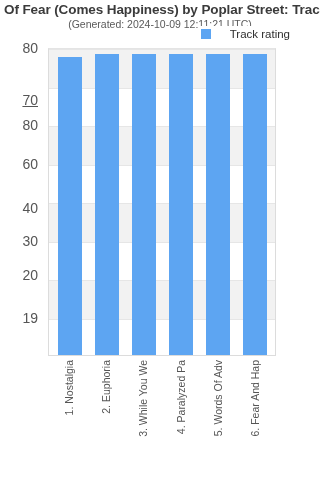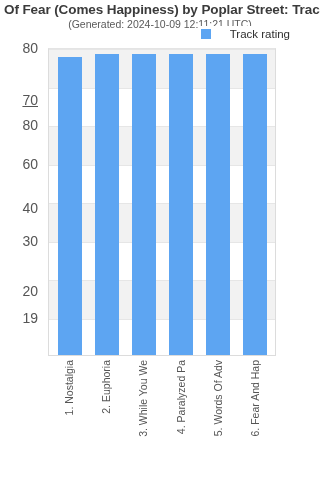--- a/index.html
+++ b/index.html
@@ -165,21 +165,21 @@
 
   <div class="chart-subtitle">(Generated: 2024-10-09 12:11:21 UTC)</div>
 
   <div class="legend">
     <span class="legend-swatch"></span>
     <span class="legend-label">Track rating</span>
   </div>
 
   <div class="y-axis">
       <div class="y-tick" style="top: 269.5px;">19</div>
-      <div class="y-tick" style="top: 243px;">20</div>
+      <div class="y-tick" style="top: 227px;">20</div>
       <div class="y-tick" style="top: 192.5px;">30</div>
       <div class="y-tick" style="top: 160px;">40</div>
       <div class="y-tick" style="top: 115.5px;">60</div>
       <div class="y-tick" style="top: 77px;">80</div>
       <div class="y-tick" style="top: 52px; text-decoration: underline;">70</div>
       <div class="y-tick" style="top: 0px;">80</div>
     </div>
 
   <div class="plot-frame">
     <div class="bands">

